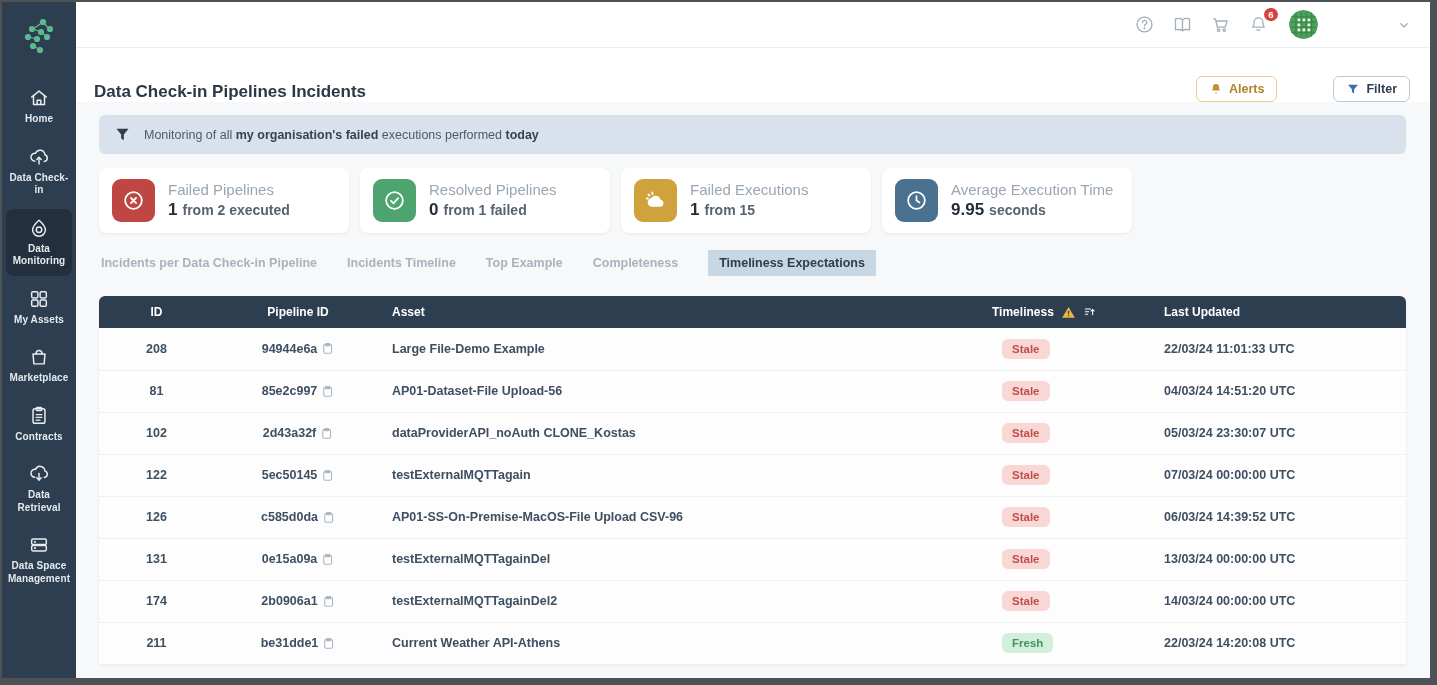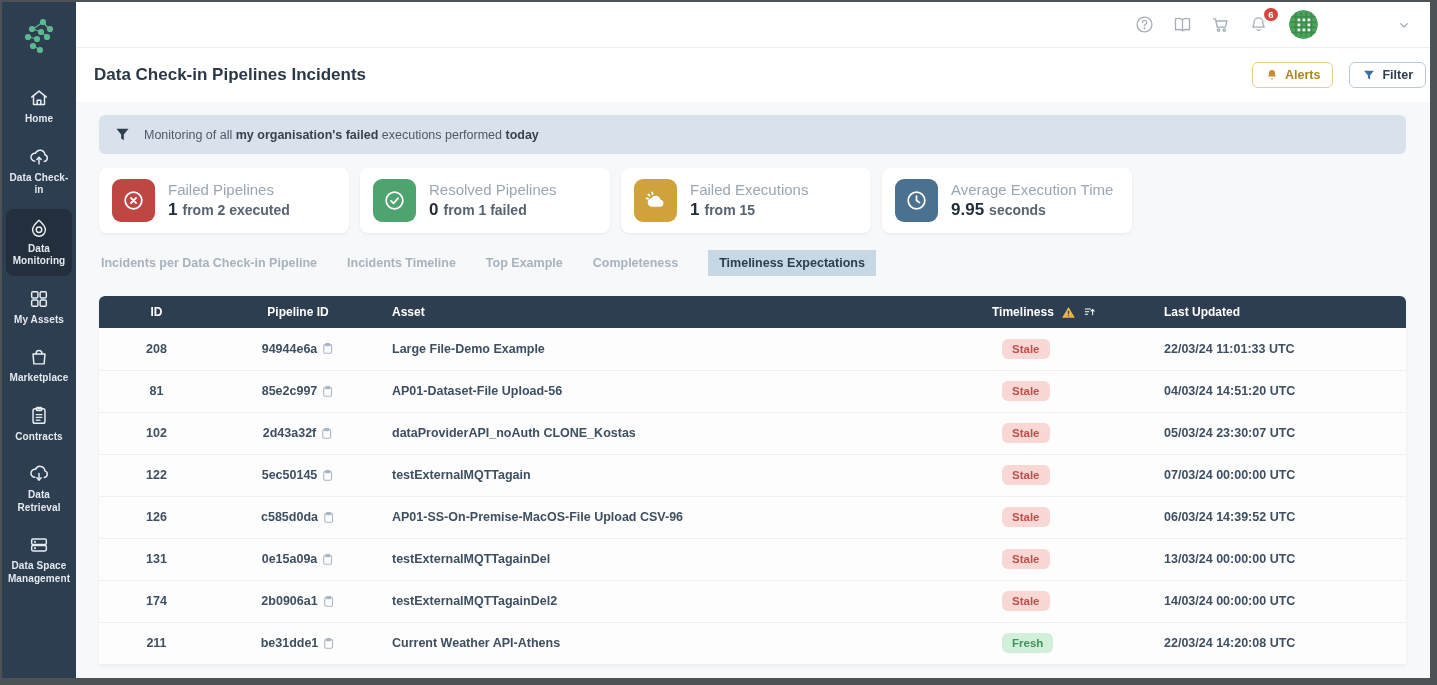--- a/index.html
+++ b/index.html
@@ -22,28 +22,28 @@
 
   .topbar { height:46px; background:#ffffff; border-bottom:1px solid #eceff2; display:flex; align-items:center; justify-content:flex-end; padding-right:18px; flex-shrink:0; }
   .topbar-icons { display:flex; align-items:center; gap:17px; color:#a4aeb8; }
   .tb-icon { width:21px; height:21px; position:relative; cursor:pointer; }
   .tb-icon svg { width:100%; height:100%; stroke:currentColor; fill:none; stroke-width:1.5; stroke-linecap:round; stroke-linejoin:round; }
   .bell-badge { position:absolute; top:-6px; right:-9px; background:#d5433d; color:#fff; font-size:9.5px; font-weight:700; border-radius:8px; padding:1px 4.5px; line-height:1.2; }
   .avatar { width:29px; height:29px; border-radius:50%; overflow:hidden; cursor:pointer; margin-left:3px; }
   .caret { width:16px; height:16px; color:#9aa4ae; margin-left:78px; cursor:pointer; }
   .caret svg { width:100%; height:100%; stroke:currentColor; fill:none; stroke-width:1.7; stroke-linecap:round; stroke-linejoin:round; }
 
-  .titlebar { height:54px; background:#ffffff; display:flex; align-items:center; justify-content:space-between; padding:0 4px 0 18px; flex-shrink:0; }
+  .titlebar { height:54px; background:#ffffff; display:flex; align-items:flex-end; justify-content:space-between; padding:0 20px 0 18px; flex-shrink:0; }
   .page-title { font-size:17px; font-weight:700; color:#2b3razy;} 
   .page-title { color:#2b3848; }
-  .title-actions { display:flex; gap:16px; }
+  .title-actions { display:flex; gap:8px; }
   .btn { display:flex; align-items:center; gap:6px; background:#fff; border-radius:6px; padding:5px 12px; font-size:12.5px; font-weight:700; cursor:pointer; }
   .btn svg { width:14px; height:14px; }
   .btn-alerts { border:1px solid #e7cd8a; color:#b08426; }
-  .btn-filter { border:1px solid #b9cbda; color:#2d3e50; }
+  .btn-filter { border:1px solid #b9cbda; color:#2d3e50;margin-left:48px; }
 
   
   .content { flex:1; padding:13px 24px 0 23px; overflow:hidden; }
 
   .banner { background:#d9e2ec; border-radius:6px; height:39px; display:flex; align-items:center; gap:13px; padding:0 15px; margin-bottom:14px; }
   .banner svg { width:17px; height:17px; flex-shrink:0; }
   .banner-text { font-size:12.5px; color:#4c5a68; }
   .banner-text b { color:#36424f; font-weight:700; }
 
   .cards { display:flex; gap:11px; margin-bottom:17px; }

